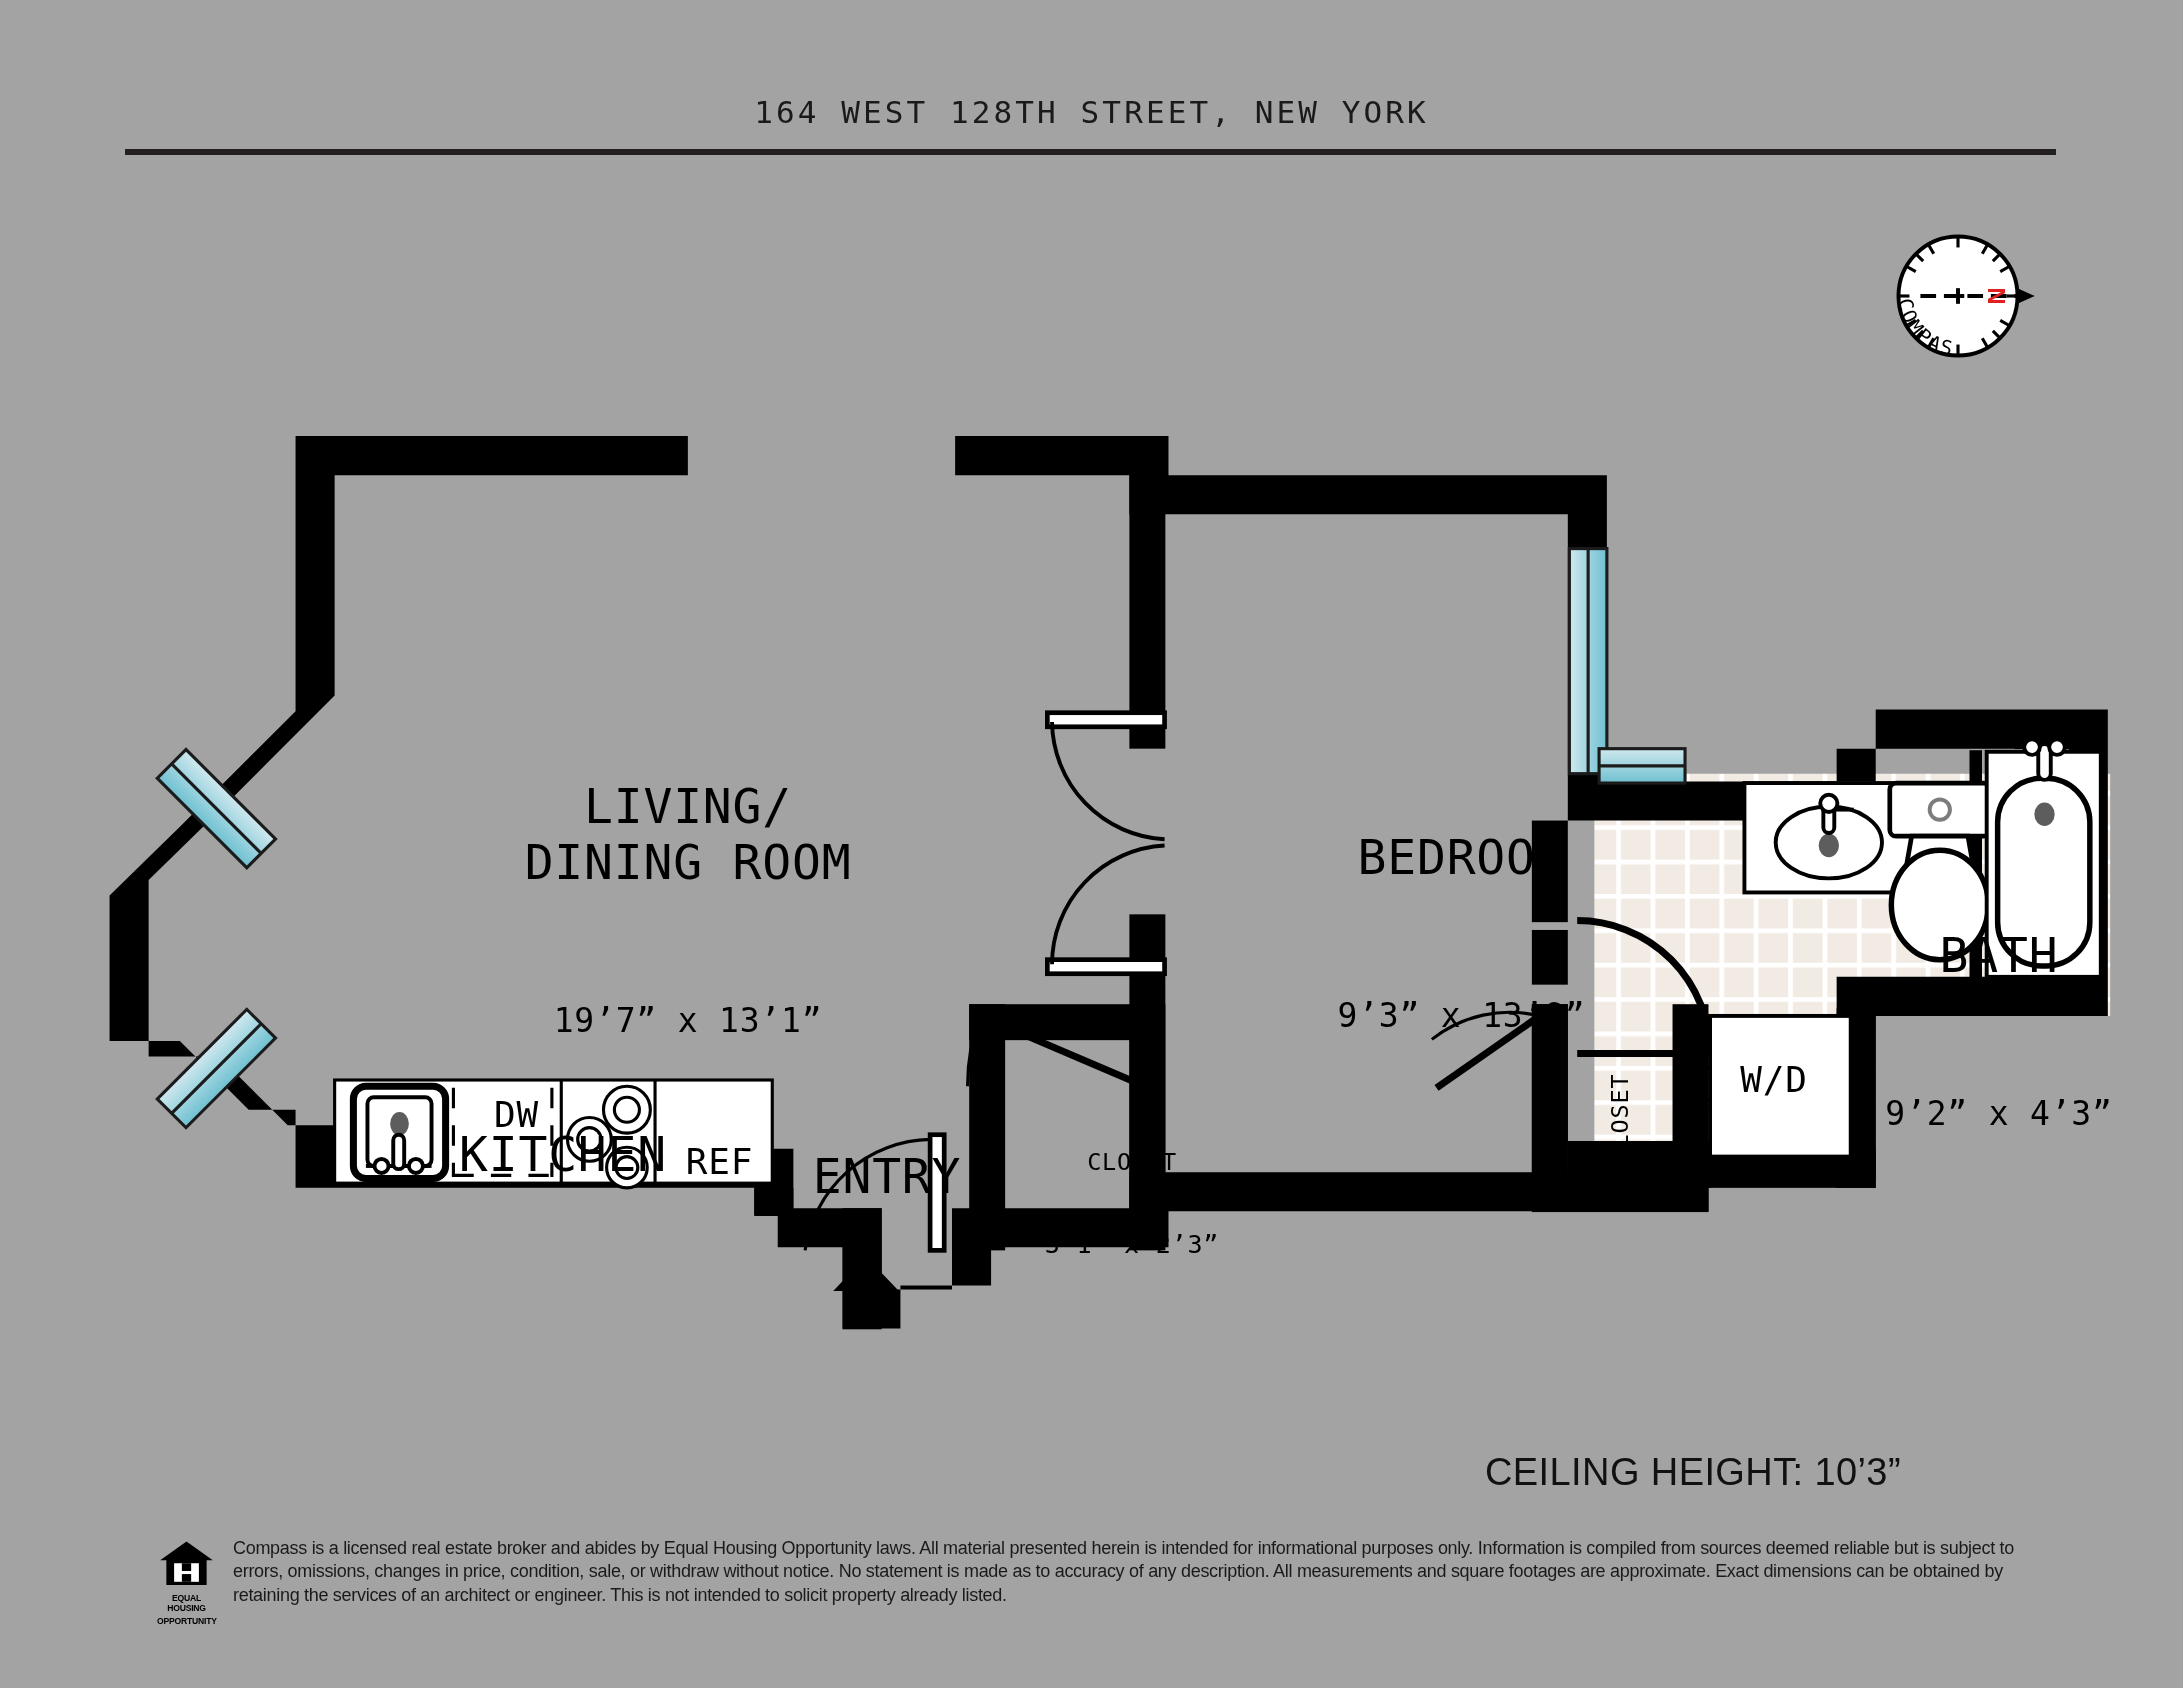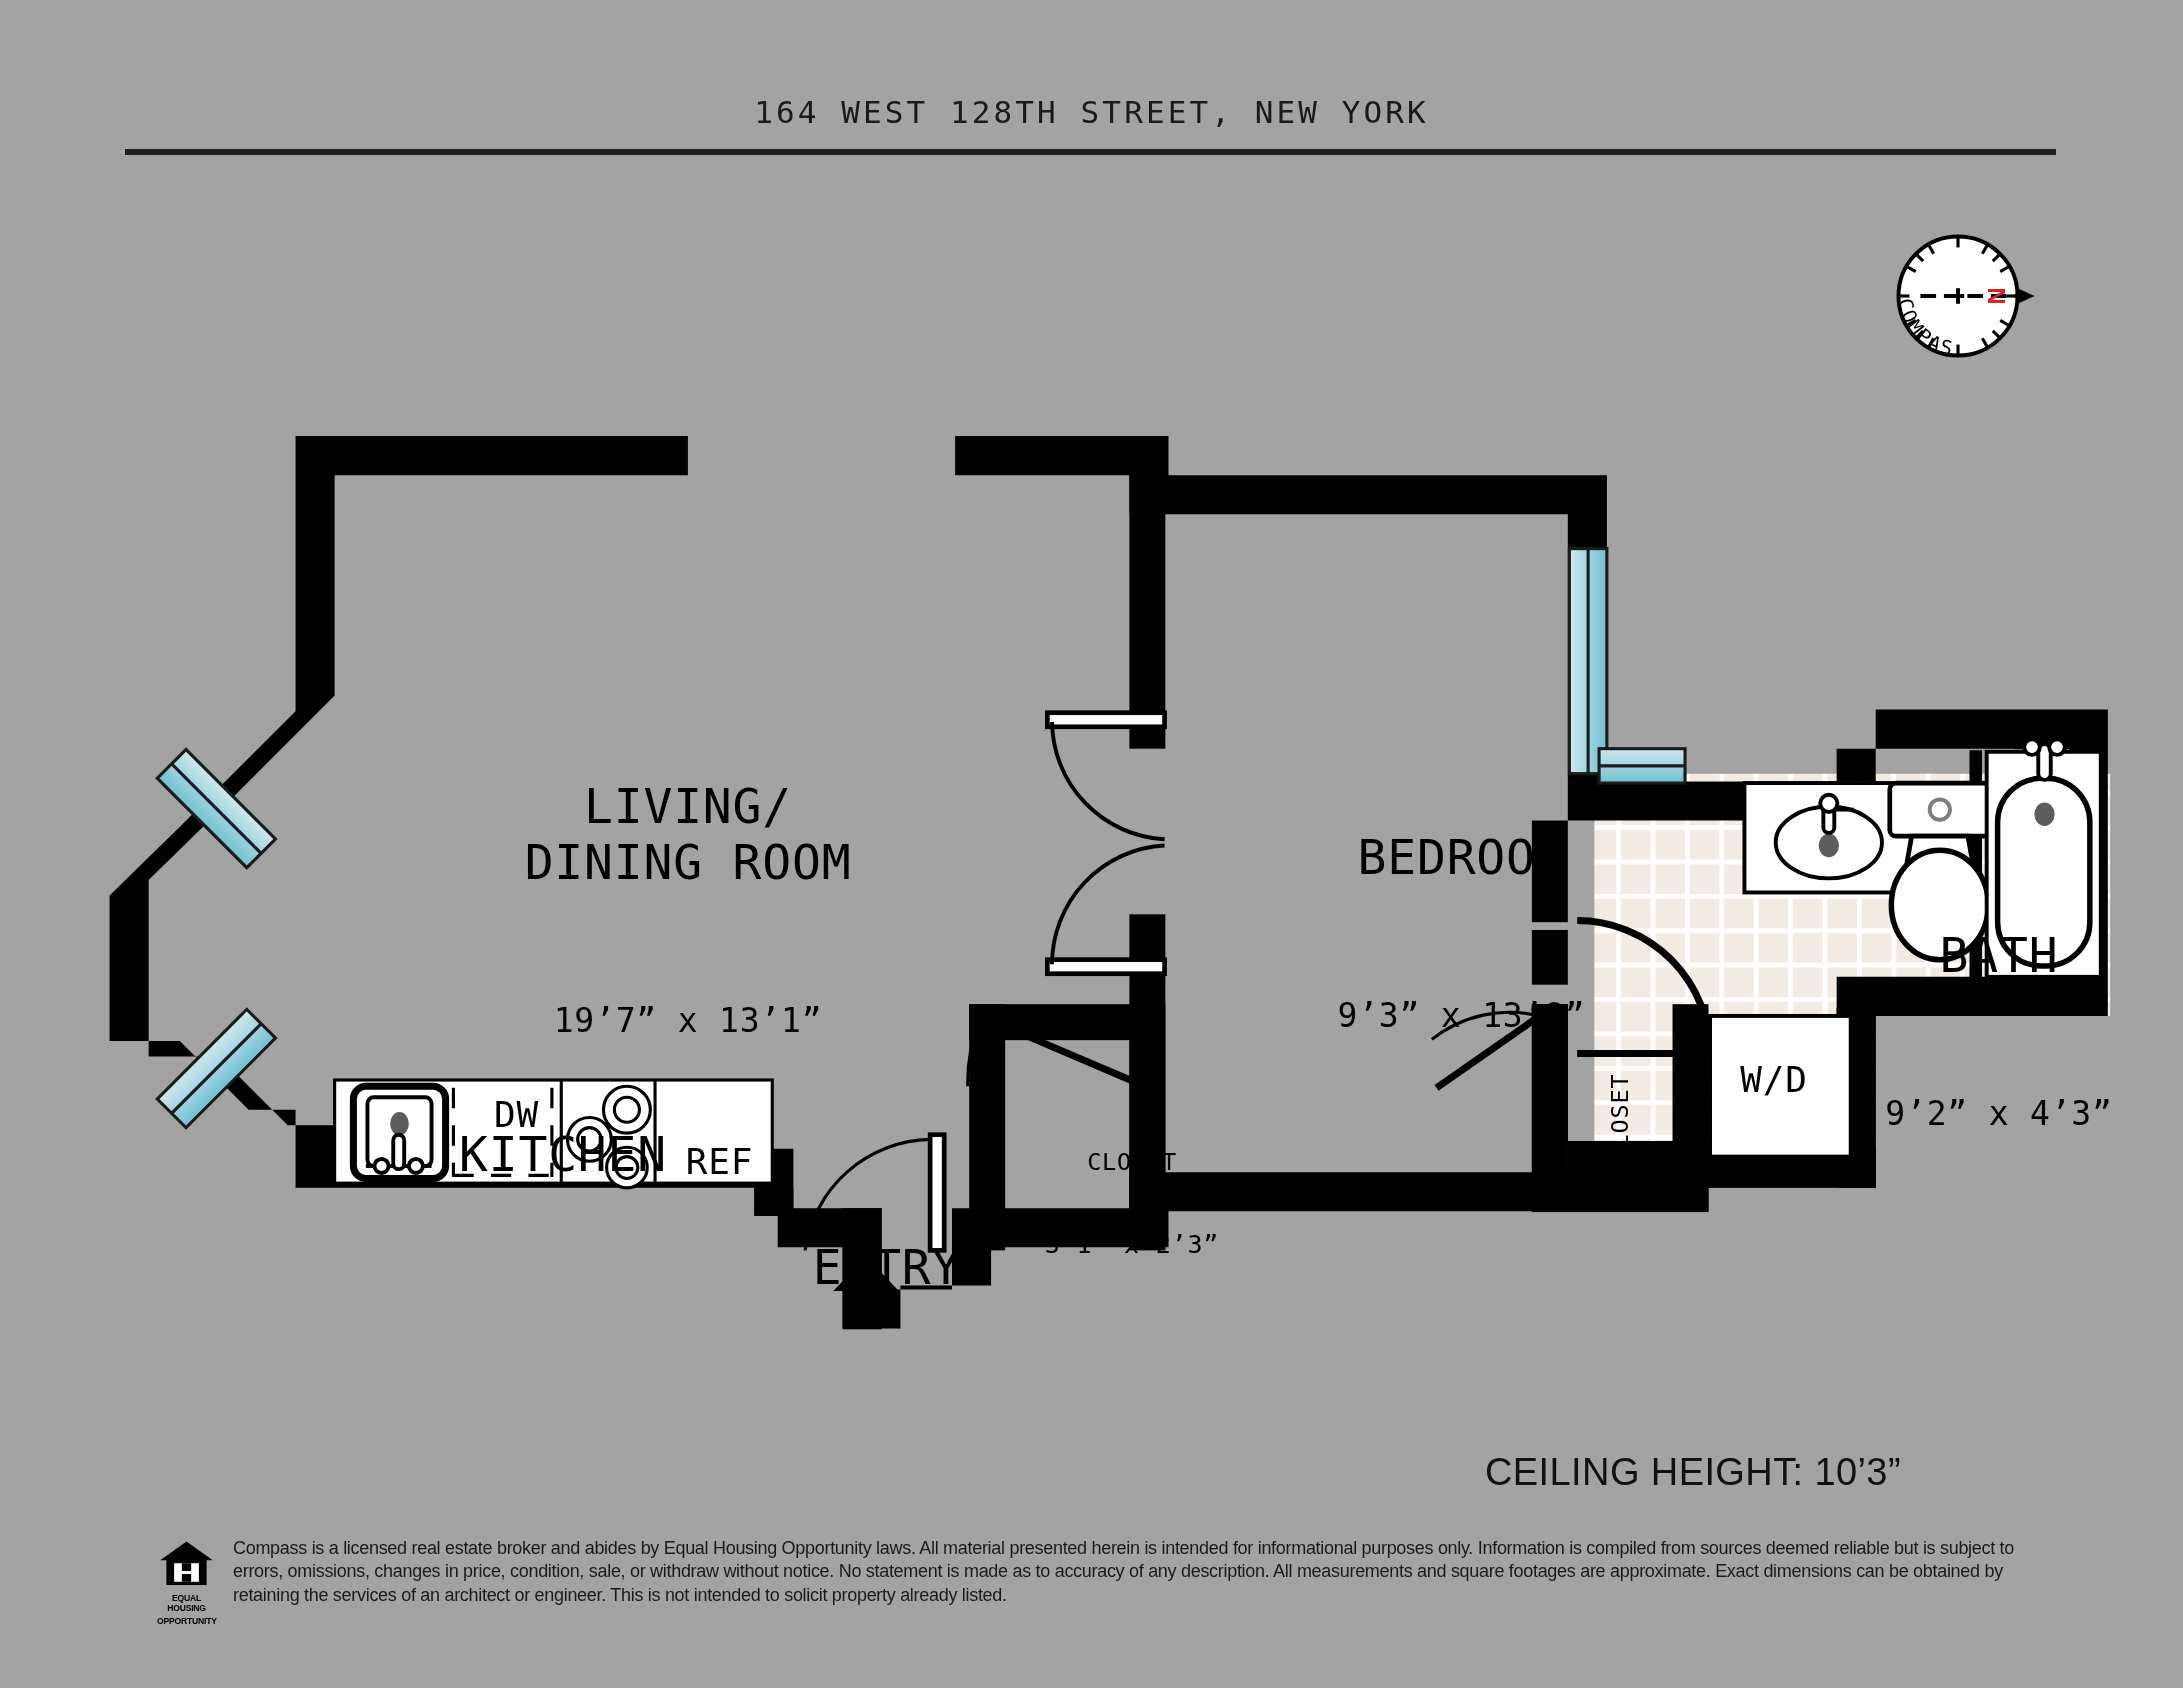--- a/index.html
+++ b/index.html
@@ -38,21 +38,21 @@
     line-height: 1.16;
   }
   .lbl-room   { font-size: 48px; letter-spacing: 0.8px; }
   .lbl-dim    { font-size: 33px; letter-spacing: 0.8px; }
   .lbl-sm     { font-size: 23.5px; letter-spacing: 0.8px; }
   .lbl-smdim  { font-size: 25px; letter-spacing: 0.8px; }
   .lbl-app    { font-size: 36px; letter-spacing: 0.8px; }
 
   #t-living  { left: 344px;  top: 668px;  width: 688px; }
   #t-kitchen { left: 344px;  top: 1016px; width: 438px; }
-  #t-entry   { left: 750px;  top: 1129px; width: 274px; }
+  #t-entry   { left: 750px;  top: 1038px; width: 274px; }
   #t-bedroom { left: 1133px; top: 719px;  width: 657px; }
   #t-bath    { left: 1780px; top: 817px; width: 438px; text-align: center; }
   #t-closet1 { left: 1007px; top: 1094px; width: 250px; }
   #t-closet2 {
     left: 1552px; top: 1016px; width: 203px; height: 203px;
     transform: rotate(-90deg); transform-origin: 102px 102px;
   }
   #t-wd      { left: 1688px; top: 1059px; width: 172px; }
   #t-dw      { left: 458px;  top: 1094px; width: 117px; }
   #t-ref     { left: 657px;  top: 1094px; width: 125px; margin-top: 47px; }

